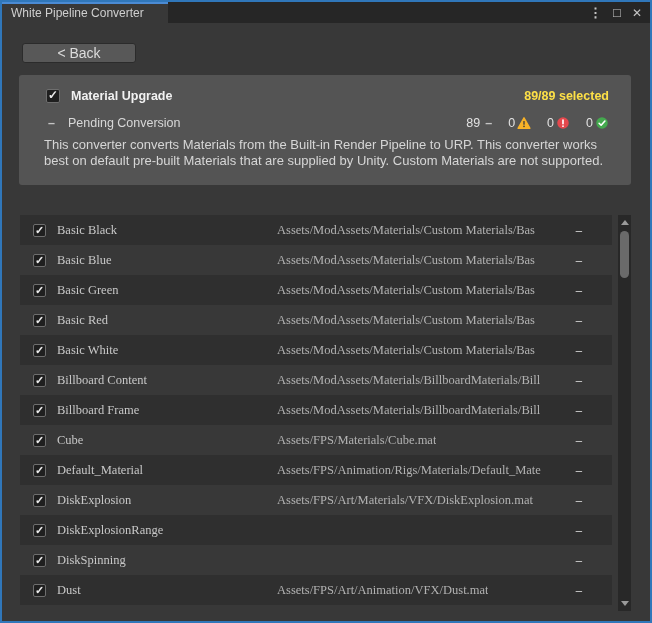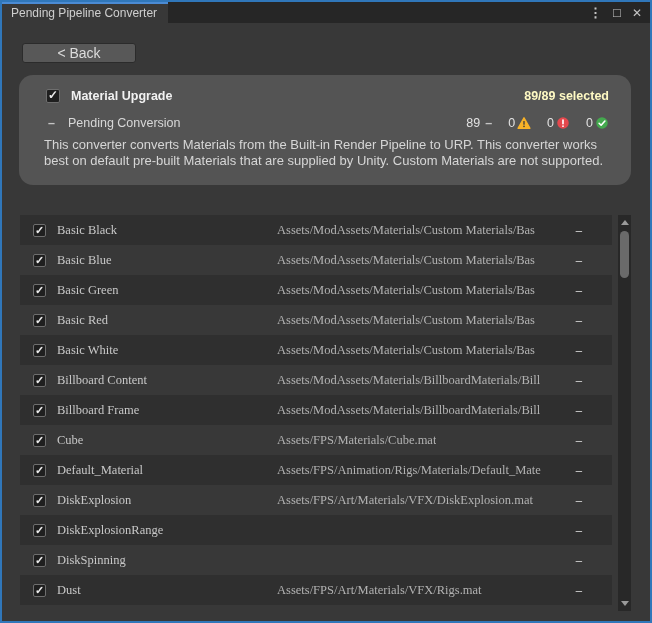--- a/index.html
+++ b/index.html
@@ -22,32 +22,32 @@
   .menu-glyph { font-size:13px; font-weight:bold; }
   .max-glyph { font-size:13px; }
   .close-glyph { font-size:12px; }
   
   .back-btn {
     position:absolute; top:41px; left:20px; width:114px; height:20px;
     background:#585858; border:1px solid #2b2b2b; border-radius:3px;
     color:#dcdcdc; font-size:14px; text-align:center; line-height:18px;
   }
   
-  .panel { position:absolute; top:73px; left:17px; width:612px; height:110px; background:#545454; border-radius:14px; }
+  .panel { position:absolute; top:73px; left:17px; width:612px; height:110px; background:#545454; border-radius:3px; }
   .panel-header { position:absolute; top:12px; left:27px; right:22px; height:18px; display:flex; align-items:center; }
   .cb {
     width:14px; height:14px; background:#1f1f1f; border:1px solid #6e6e6e;
     border-radius:2px; position:relative; flex:none;
   }
   .cb.checked::after {
     content:"\2713"; position:absolute; left:1px; top:-2px;
     color:#ececec; font-size:12px; font-weight:bold;
   }
   .panel-title { margin-left:11px; font-weight:bold; font-size:12.5px; color:#f2f2f2; }
-  .selected-summary { margin-left:auto; font-weight:bold; font-size:12.5px; color:#fef9c3; }
+  .selected-summary { margin-left:auto; font-weight:bold; font-size:12.5px; color:#fde047; }
   .pending-row { position:absolute; top:39px; left:29px; right:22px; height:18px; display:flex; align-items:center; font-size:12.5px; color:#d8d8d8; }
   .pending-dash { color:#c4c4c4; font-weight:bold; margin-right:13px; }
   .pending-counts { margin-left:auto; display:flex; align-items:center; }
   .pending-counts .num { color:#e2e2e2; }
   .pending-counts .dash { color:#c4c4c4; font-weight:bold; margin-left:5px; }
   .pending-counts .grp { display:flex; align-items:center; margin-left:16px; }
   .pending-counts svg { margin-left:2px; display:block; }
   .description {
     position:absolute; top:62px; left:25px; width:578px;
     font-size:13px; line-height:16px; color:#d6d6d6;
@@ -78,21 +78,21 @@
     border-top:5px solid #9a9a9a;
   }
 </style>
 </head>
 <body>
 
 <div class="window">
 
   <div class="titlebar">
     <div class="tab">
-      <span>Pending Pipeline Converter</span>
+      <span>White Pipeline Converter</span>
     </div>
     <div class="win-controls">
       <span class="menu-glyph">⋮</span>
       <span class="max-glyph">□</span>
       <span class="close-glyph">✕</span>
     </div>
   </div>
 
   <div class="back-btn">&lt; Back</div>
 
@@ -208,21 +208,21 @@
     <span class="rstatus">–</span>
   </div>
       <div class="row light">
     <span class="cb checked"></span>
     <span class="rname">DiskSpinning</span>
     <span class="rstatus">–</span>
   </div>
       <div class="row dark">
     <span class="cb checked"></span>
     <span class="rname">Dust</span>
-    <span class="rpath">Assets/FPS/Art/Materials/VFX/Rigs.mat</span>
+    <span class="rpath">Assets/FPS/Art/Animation/VFX/Dust.mat</span>
     <span class="rstatus">–</span>
   </div>
     </div>
 
   <div class="scrollbar">
     <div class="scroll-up"></div>
     <div class="scroll-thumb"></div>
     <div class="scroll-down"></div>
   </div>
 

